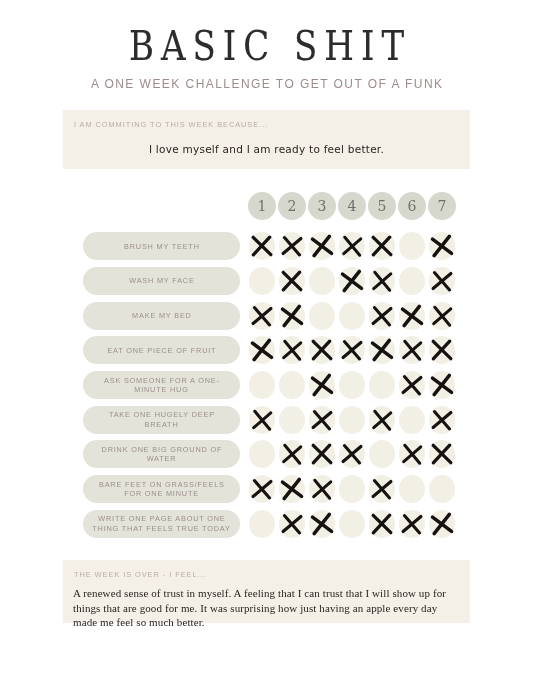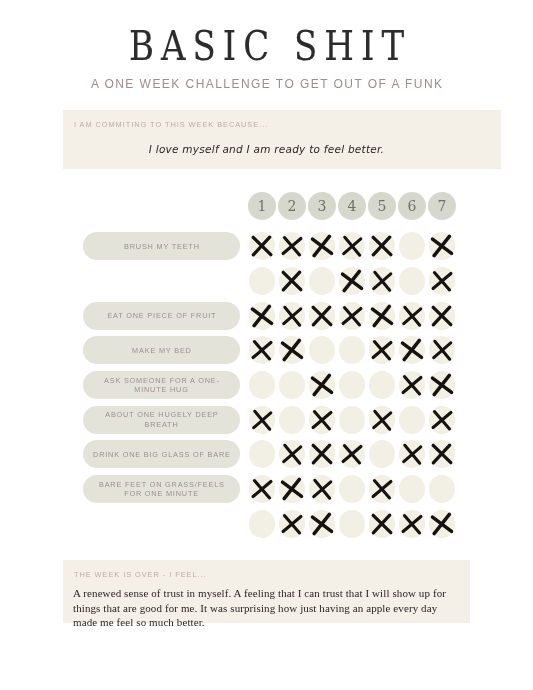--- a/index.html
+++ b/index.html
@@ -53,42 +53,40 @@
   }
 
   
   .commit-box {
     position: absolute;
     left: 63px;
     top: 110px;
     width: 407px;
     height: 59px;
     background: #f4f0e8;
-    padding-left: 31px;
   }
   .box-label {
     position: absolute;
     left: 10px;
     top: 10px;
     font-size: 7.4px;
     letter-spacing: 0.95px;
     color: #b7aca4;
     text-indent: 0.95px;
   }
   .commit-value {
     position: absolute;
     left: 0;
     top: 33px;
     width: 407px;
     text-align: center;
     font-family: "DejaVu Sans", sans-serif;
     font-size: 10.5px;
     color: #2b2422;
     letter-spacing: 0.25px;
-    font-style: italic;
   }
 
   
   .tracker {
     position: absolute;
     left: 0;
     top: 192px;
     width: 533px;
   }
 
@@ -284,20 +282,23 @@
               <div class="xmark">
                 <svg width="28" height="28" viewBox="0 0 28 28" style="transform: rotate(-4deg);">
                   <line x1="5" y1="6.5" x2="23" y2="22" stroke="#151210" stroke-width="3.5" stroke-linecap="round"></line>
                   <line x1="22" y1="5" x2="5.5" y2="23" stroke="#151210" stroke-width="3.5" stroke-linecap="round"></line>
                 </svg>
               </div>
             </div>
           </div>
         </div>
         <div class="row">
+          <div class="habit-pill">
+            <div class="habit-label">WASH MY FACE</div>
+          </div>
           <div class="cells">
             <div class="cell">
               <div class="cell-bg"></div>
             </div>
             <div class="cell">
               <div class="cell-bg"></div>
               <div class="xmark">
                 <svg width="28" height="28" viewBox="0 0 28 28" style="transform: rotate(-2deg);">
                   <line x1="5.5" y1="5" x2="22.5" y2="23" stroke="#151210" stroke-width="3.3" stroke-linecap="round"></line>
                   <line x1="22" y1="5.5" x2="5" y2="22.5" stroke="#151210" stroke-width="3.3" stroke-linecap="round"></line>
@@ -334,20 +335,78 @@
                 <svg width="28" height="28" viewBox="0 0 28 28" style="transform: rotate(3deg);">
                   <line x1="6" y1="6" x2="22" y2="22.5" stroke="#151210" stroke-width="3.1" stroke-linecap="round"></line>
                   <line x1="22.5" y1="6" x2="5.5" y2="22" stroke="#151210" stroke-width="3.1" stroke-linecap="round"></line>
                 </svg>
               </div>
             </div>
           </div>
         </div>
         <div class="row">
           <div class="habit-pill">
+            <div class="habit-label">MAKE MY BED</div>
+          </div>
+          <div class="cells">
+            <div class="cell">
+              <div class="cell-bg"></div>
+              <div class="xmark">
+                <svg width="28" height="28" viewBox="0 0 28 28" style="transform: rotate(3deg);">
+                  <line x1="6" y1="6" x2="22" y2="22.5" stroke="#151210" stroke-width="3.1" stroke-linecap="round"></line>
+                  <line x1="22.5" y1="6" x2="5.5" y2="22" stroke="#151210" stroke-width="3.1" stroke-linecap="round"></line>
+                </svg>
+              </div>
+            </div>
+            <div class="cell">
+              <div class="cell-bg"></div>
+              <div class="xmark">
+                <svg width="28" height="28" viewBox="0 0 28 28" style="transform: rotate(-4deg);">
+                  <line x1="5" y1="6.5" x2="23" y2="22" stroke="#151210" stroke-width="3.5" stroke-linecap="round"></line>
+                  <line x1="22" y1="5" x2="5.5" y2="23" stroke="#151210" stroke-width="3.5" stroke-linecap="round"></line>
+                </svg>
+              </div>
+            </div>
+            <div class="cell">
+              <div class="cell-bg"></div>
+            </div>
+            <div class="cell">
+              <div class="cell-bg"></div>
+            </div>
+            <div class="cell">
+              <div class="cell-bg"></div>
+              <div class="xmark">
+                <svg width="28" height="28" viewBox="0 0 28 28" style="transform: rotate(3deg);">
+                  <line x1="6" y1="6" x2="22" y2="22.5" stroke="#151210" stroke-width="3.1" stroke-linecap="round"></line>
+                  <line x1="22.5" y1="6" x2="5.5" y2="22" stroke="#151210" stroke-width="3.1" stroke-linecap="round"></line>
+                </svg>
+              </div>
+            </div>
+            <div class="cell">
+              <div class="cell-bg"></div>
+              <div class="xmark">
+                <svg width="28" height="28" viewBox="0 0 28 28" style="transform: rotate(-4deg);">
+                  <line x1="5" y1="6.5" x2="23" y2="22" stroke="#151210" stroke-width="3.5" stroke-linecap="round"></line>
+                  <line x1="22" y1="5" x2="5.5" y2="23" stroke="#151210" stroke-width="3.5" stroke-linecap="round"></line>
+                </svg>
+              </div>
+            </div>
+            <div class="cell">
+              <div class="cell-bg"></div>
+              <div class="xmark">
+                <svg width="28" height="28" viewBox="0 0 28 28" style="transform: rotate(2deg);">
+                  <line x1="6.5" y1="5.5" x2="22" y2="23" stroke="#151210" stroke-width="3" stroke-linecap="round"></line>
+                  <line x1="22.5" y1="6.5" x2="6" y2="22" stroke="#151210" stroke-width="3" stroke-linecap="round"></line>
+                </svg>
+              </div>
+            </div>
+          </div>
+        </div>
+        <div class="row">
+          <div class="habit-pill">
             <div class="habit-label">EAT ONE PIECE OF FRUIT</div>
           </div>
           <div class="cells">
             <div class="cell">
               <div class="cell-bg"></div>
               <div class="xmark">
                 <svg width="28" height="28" viewBox="0 0 28 28" style="transform: rotate(-4deg);">
                   <line x1="5" y1="6.5" x2="23" y2="22" stroke="#151210" stroke-width="3.5" stroke-linecap="round"></line>
                   <line x1="22" y1="5" x2="5.5" y2="23" stroke="#151210" stroke-width="3.5" stroke-linecap="round"></line>
                 </svg>
@@ -404,78 +463,20 @@
                 <svg width="28" height="28" viewBox="0 0 28 28" style="transform: rotate(-2deg);">
                   <line x1="5.5" y1="5" x2="22.5" y2="23" stroke="#151210" stroke-width="3.3" stroke-linecap="round"></line>
                   <line x1="22" y1="5.5" x2="5" y2="22.5" stroke="#151210" stroke-width="3.3" stroke-linecap="round"></line>
                 </svg>
               </div>
             </div>
           </div>
         </div>
         <div class="row">
           <div class="habit-pill">
-            <div class="habit-label">MAKE MY BED</div>
-          </div>
-          <div class="cells">
-            <div class="cell">
-              <div class="cell-bg"></div>
-              <div class="xmark">
-                <svg width="28" height="28" viewBox="0 0 28 28" style="transform: rotate(3deg);">
-                  <line x1="6" y1="6" x2="22" y2="22.5" stroke="#151210" stroke-width="3.1" stroke-linecap="round"></line>
-                  <line x1="22.5" y1="6" x2="5.5" y2="22" stroke="#151210" stroke-width="3.1" stroke-linecap="round"></line>
-                </svg>
-              </div>
-            </div>
-            <div class="cell">
-              <div class="cell-bg"></div>
-              <div class="xmark">
-                <svg width="28" height="28" viewBox="0 0 28 28" style="transform: rotate(-4deg);">
-                  <line x1="5" y1="6.5" x2="23" y2="22" stroke="#151210" stroke-width="3.5" stroke-linecap="round"></line>
-                  <line x1="22" y1="5" x2="5.5" y2="23" stroke="#151210" stroke-width="3.5" stroke-linecap="round"></line>
-                </svg>
-              </div>
-            </div>
-            <div class="cell">
-              <div class="cell-bg"></div>
-            </div>
-            <div class="cell">
-              <div class="cell-bg"></div>
-            </div>
-            <div class="cell">
-              <div class="cell-bg"></div>
-              <div class="xmark">
-                <svg width="28" height="28" viewBox="0 0 28 28" style="transform: rotate(3deg);">
-                  <line x1="6" y1="6" x2="22" y2="22.5" stroke="#151210" stroke-width="3.1" stroke-linecap="round"></line>
-                  <line x1="22.5" y1="6" x2="5.5" y2="22" stroke="#151210" stroke-width="3.1" stroke-linecap="round"></line>
-                </svg>
-              </div>
-            </div>
-            <div class="cell">
-              <div class="cell-bg"></div>
-              <div class="xmark">
-                <svg width="28" height="28" viewBox="0 0 28 28" style="transform: rotate(-4deg);">
-                  <line x1="5" y1="6.5" x2="23" y2="22" stroke="#151210" stroke-width="3.5" stroke-linecap="round"></line>
-                  <line x1="22" y1="5" x2="5.5" y2="23" stroke="#151210" stroke-width="3.5" stroke-linecap="round"></line>
-                </svg>
-              </div>
-            </div>
-            <div class="cell">
-              <div class="cell-bg"></div>
-              <div class="xmark">
-                <svg width="28" height="28" viewBox="0 0 28 28" style="transform: rotate(2deg);">
-                  <line x1="6.5" y1="5.5" x2="22" y2="23" stroke="#151210" stroke-width="3" stroke-linecap="round"></line>
-                  <line x1="22.5" y1="6.5" x2="6" y2="22" stroke="#151210" stroke-width="3" stroke-linecap="round"></line>
-                </svg>
-              </div>
-            </div>
-          </div>
-        </div>
-        <div class="row">
-          <div class="habit-pill">
             <div class="habit-label">ASK SOMEONE FOR A ONE-MINUTE HUG</div>
           </div>
           <div class="cells">
             <div class="cell">
               <div class="cell-bg"></div>
             </div>
             <div class="cell">
               <div class="cell-bg"></div>
             </div>
             <div class="cell">
@@ -508,73 +509,73 @@
                 <svg width="28" height="28" viewBox="0 0 28 28" style="transform: rotate(-4deg);">
                   <line x1="5" y1="6.5" x2="23" y2="22" stroke="#151210" stroke-width="3.5" stroke-linecap="round"></line>
                   <line x1="22" y1="5" x2="5.5" y2="23" stroke="#151210" stroke-width="3.5" stroke-linecap="round"></line>
                 </svg>
               </div>
             </div>
           </div>
         </div>
         <div class="row">
           <div class="habit-pill">
-            <div class="habit-label">ABOUT ONE HUGELY DEEP BREATH</div>
-          </div>
-          <div class="cells">
-            <div class="cell">
-              <div class="cell-bg"></div>
-              <div class="xmark">
-                <svg width="28" height="28" viewBox="0 0 28 28" style="transform: rotate(2deg);">
-                  <line x1="6.5" y1="5.5" x2="22" y2="23" stroke="#151210" stroke-width="3" stroke-linecap="round"></line>
-                  <line x1="22.5" y1="6.5" x2="6" y2="22" stroke="#151210" stroke-width="3" stroke-linecap="round"></line>
-                </svg>
-              </div>
-            </div>
-            <div class="cell">
-              <div class="cell-bg"></div>
-            </div>
-            <div class="cell">
-              <div class="cell-bg"></div>
-              <div class="xmark">
-                <svg width="28" height="28" viewBox="0 0 28 28" style="transform: rotate(3deg);">
-                  <line x1="6" y1="6" x2="22" y2="22.5" stroke="#151210" stroke-width="3.1" stroke-linecap="round"></line>
-                  <line x1="22.5" y1="6" x2="5.5" y2="22" stroke="#151210" stroke-width="3.1" stroke-linecap="round"></line>
-                </svg>
-              </div>
-            </div>
-            <div class="cell">
-              <div class="cell-bg"></div>
-            </div>
-            <div class="cell">
-              <div class="cell-bg"></div>
-              <div class="xmark">
-                <svg width="28" height="28" viewBox="0 0 28 28" style="transform: rotate(2deg);">
-                  <line x1="6.5" y1="5.5" x2="22" y2="23" stroke="#151210" stroke-width="3" stroke-linecap="round"></line>
-                  <line x1="22.5" y1="6.5" x2="6" y2="22" stroke="#151210" stroke-width="3" stroke-linecap="round"></line>
-                </svg>
-              </div>
-            </div>
-            <div class="cell">
-              <div class="cell-bg"></div>
-            </div>
-            <div class="cell">
-              <div class="cell-bg"></div>
-              <div class="xmark">
-                <svg width="28" height="28" viewBox="0 0 28 28" style="transform: rotate(3deg);">
-                  <line x1="6" y1="6" x2="22" y2="22.5" stroke="#151210" stroke-width="3.1" stroke-linecap="round"></line>
-                  <line x1="22.5" y1="6" x2="5.5" y2="22" stroke="#151210" stroke-width="3.1" stroke-linecap="round"></line>
-                </svg>
-              </div>
-            </div>
-          </div>
-        </div>
-        <div class="row">
-          <div class="habit-pill">
-            <div class="habit-label">DRINK ONE BIG GLASS OF BARE</div>
+            <div class="habit-label">TAKE ONE HUGELY DEEP BREATH</div>
+          </div>
+          <div class="cells">
+            <div class="cell">
+              <div class="cell-bg"></div>
+              <div class="xmark">
+                <svg width="28" height="28" viewBox="0 0 28 28" style="transform: rotate(2deg);">
+                  <line x1="6.5" y1="5.5" x2="22" y2="23" stroke="#151210" stroke-width="3" stroke-linecap="round"></line>
+                  <line x1="22.5" y1="6.5" x2="6" y2="22" stroke="#151210" stroke-width="3" stroke-linecap="round"></line>
+                </svg>
+              </div>
+            </div>
+            <div class="cell">
+              <div class="cell-bg"></div>
+            </div>
+            <div class="cell">
+              <div class="cell-bg"></div>
+              <div class="xmark">
+                <svg width="28" height="28" viewBox="0 0 28 28" style="transform: rotate(3deg);">
+                  <line x1="6" y1="6" x2="22" y2="22.5" stroke="#151210" stroke-width="3.1" stroke-linecap="round"></line>
+                  <line x1="22.5" y1="6" x2="5.5" y2="22" stroke="#151210" stroke-width="3.1" stroke-linecap="round"></line>
+                </svg>
+              </div>
+            </div>
+            <div class="cell">
+              <div class="cell-bg"></div>
+            </div>
+            <div class="cell">
+              <div class="cell-bg"></div>
+              <div class="xmark">
+                <svg width="28" height="28" viewBox="0 0 28 28" style="transform: rotate(2deg);">
+                  <line x1="6.5" y1="5.5" x2="22" y2="23" stroke="#151210" stroke-width="3" stroke-linecap="round"></line>
+                  <line x1="22.5" y1="6.5" x2="6" y2="22" stroke="#151210" stroke-width="3" stroke-linecap="round"></line>
+                </svg>
+              </div>
+            </div>
+            <div class="cell">
+              <div class="cell-bg"></div>
+            </div>
+            <div class="cell">
+              <div class="cell-bg"></div>
+              <div class="xmark">
+                <svg width="28" height="28" viewBox="0 0 28 28" style="transform: rotate(3deg);">
+                  <line x1="6" y1="6" x2="22" y2="22.5" stroke="#151210" stroke-width="3.1" stroke-linecap="round"></line>
+                  <line x1="22.5" y1="6" x2="5.5" y2="22" stroke="#151210" stroke-width="3.1" stroke-linecap="round"></line>
+                </svg>
+              </div>
+            </div>
+          </div>
+        </div>
+        <div class="row">
+          <div class="habit-pill">
+            <div class="habit-label">DRINK ONE BIG GROUND OF WATER</div>
           </div>
           <div class="cells">
             <div class="cell">
               <div class="cell-bg"></div>
             </div>
             <div class="cell">
               <div class="cell-bg"></div>
               <div class="xmark">
                 <svg width="28" height="28" viewBox="0 0 28 28" style="transform: rotate(2deg);">
                   <line x1="6.5" y1="5.5" x2="22" y2="23" stroke="#151210" stroke-width="3" stroke-linecap="round"></line>
@@ -669,20 +670,23 @@
             </div>
             <div class="cell">
               <div class="cell-bg"></div>
             </div>
             <div class="cell">
               <div class="cell-bg"></div>
             </div>
           </div>
         </div>
         <div class="row">
+          <div class="habit-pill">
+            <div class="habit-label">WRITE ONE PAGE ABOUT ONE THING THAT FEELS TRUE TODAY</div>
+          </div>
           <div class="cells">
             <div class="cell">
               <div class="cell-bg"></div>
             </div>
             <div class="cell">
               <div class="cell-bg"></div>
               <div class="xmark">
                 <svg width="28" height="28" viewBox="0 0 28 28" style="transform: rotate(3deg);">
                   <line x1="6" y1="6" x2="22" y2="22.5" stroke="#151210" stroke-width="3.1" stroke-linecap="round"></line>
                   <line x1="22.5" y1="6" x2="5.5" y2="22" stroke="#151210" stroke-width="3.1" stroke-linecap="round"></line>

